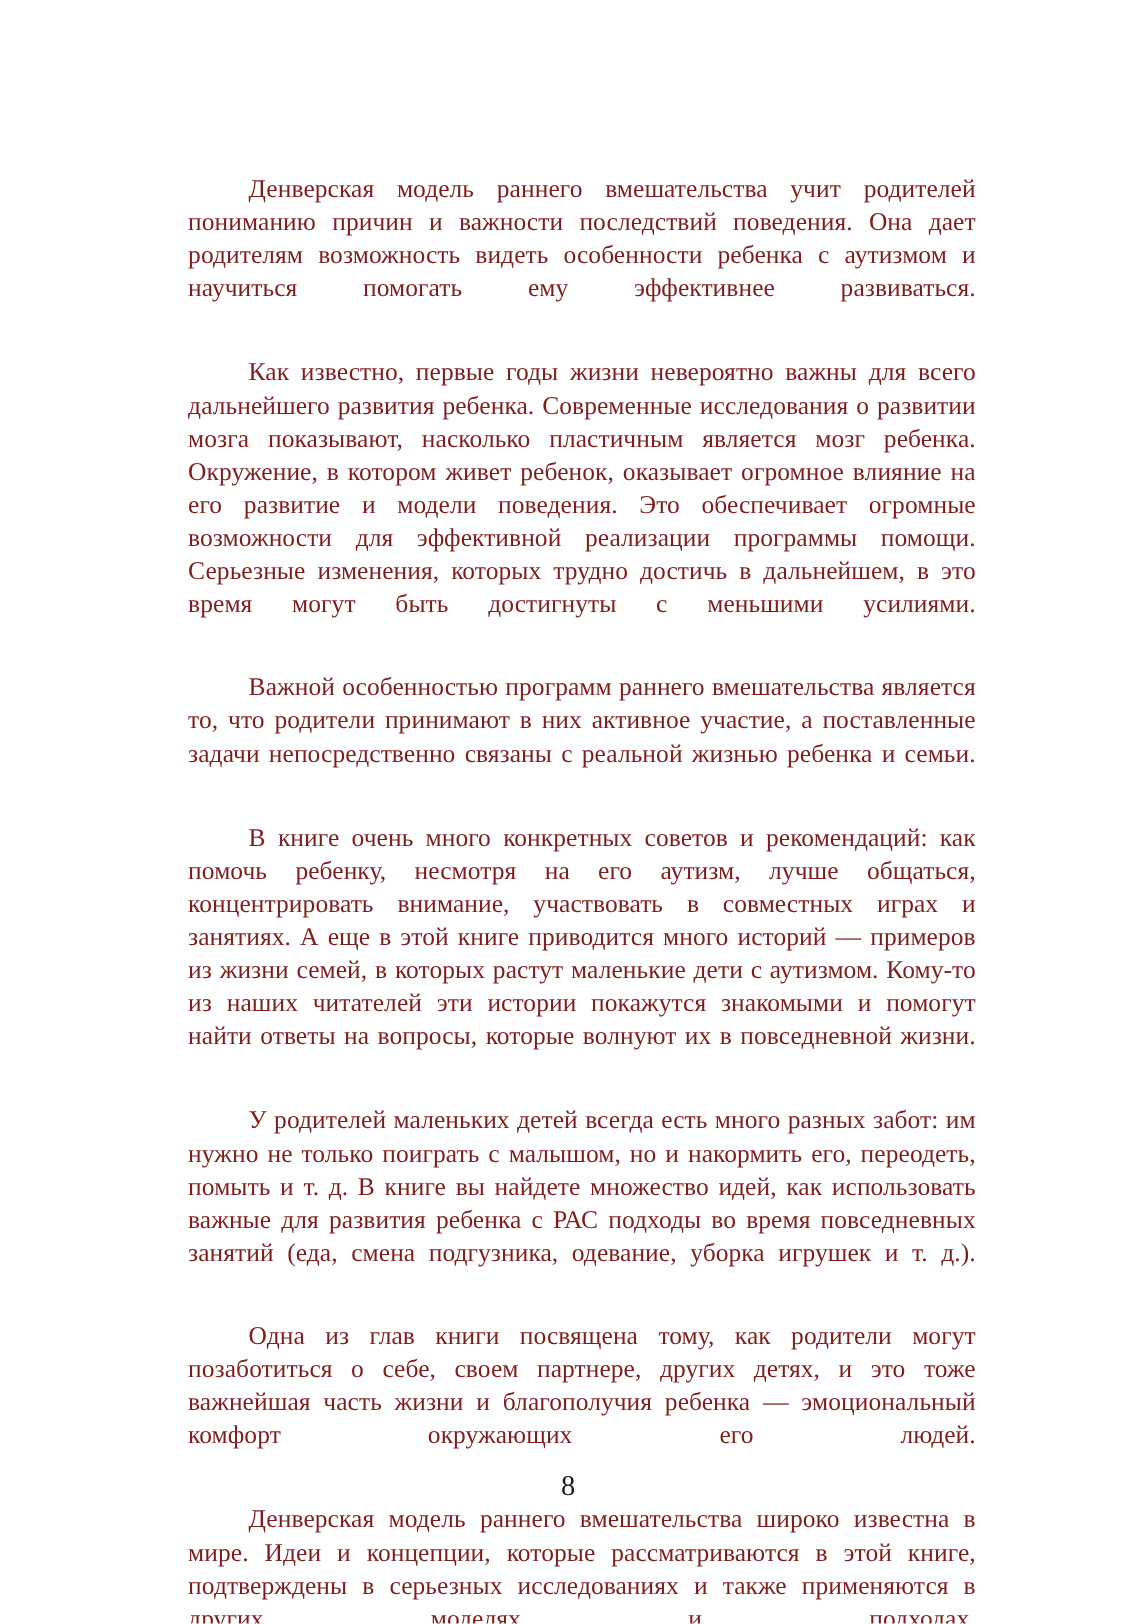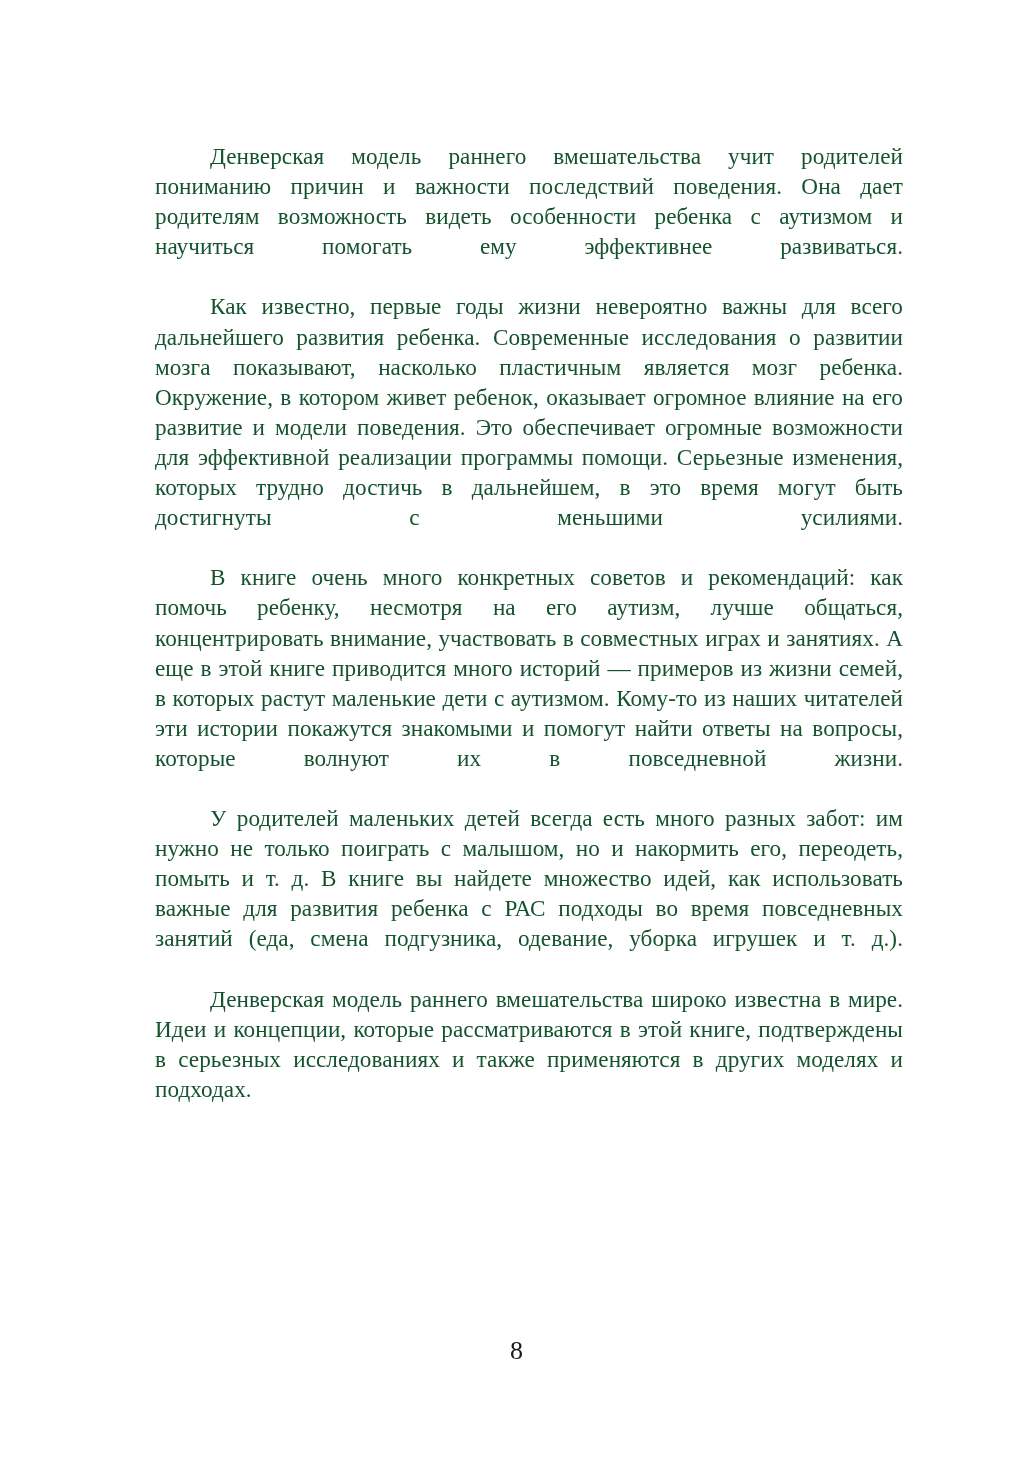--- a/index.html
+++ b/index.html
@@ -26,30 +26,30 @@
   }
 
   .text-block {
     position: absolute;
     left: 155px;
     top: 141px;
     width: 748px;
   }
 
   .para {
-    margin: 0;
+    margin: 16px;
     padding: 0;
     text-indent: 55px;
     text-align: justify;
     text-justify: inter-word;
     font-size: 23.2px;
     line-height: 30.1px;
     letter-spacing: 0.05px;
     word-spacing: 0.2px;
-    color: #14532d;
+    color: #7f1d1d;
     hyphens: manual;
   }
 
   
   .para::after {
     content: "";
     display: inline-block;
     width: 100%;
   }
 
@@ -66,20 +66,22 @@
   }
 </style>
 </head>
 <body>
 
 <div class="page">
 
   <div class="text-block">
     <p class="para">Денверская модель раннего вмешательства учит родителей пониманию причин и важности последствий поведения. Она дает родителям возможность видеть особенности ребенка с аутизмом и научиться помогать ему эффективнее развиваться.</p>
     <p class="para">Как известно, первые годы жизни невероятно важны для всего дальнейшего развития ребенка. Современные исследования о развитии мозга показывают, насколько пластичным является мозг ребенка. Окружение, в котором живет ребенок, оказывает огромное влияние на его развитие и модели поведения. Это обеспечивает огромные возможности для эффективной реализации программы помощи. Серьезные изменения, которых трудно достичь в дальнейшем, в это время могут быть достигнуты с меньшими усилиями.</p>
+    <p class="para">Важной особенностью программ раннего вмешательства является то, что родители принимают в них активное участие, а поставленные задачи непосредственно связаны с реальной жизнью ребенка и семьи.</p>
     <p class="para">В книге очень много конкретных советов и рекомендаций: как помочь ребенку, несмотря на его аутизм, лучше общаться, концентрировать внимание, участвовать в совместных играх и занятиях. А еще в этой книге приводится много историй — примеров из жизни семей, в которых растут маленькие дети с аутизмом. Кому-то из наших читателей эти истории покажутся знакомыми и помогут найти ответы на вопросы, которые волнуют их в повседневной жизни.</p>
     <p class="para">У родителей маленьких детей всегда есть много разных забот: им нужно не только поиграть с малышом, но и накормить его, переодеть, помыть и т. д. В книге вы найдете множество идей, как использовать важные для развития ребенка с РАС подходы во время повседневных занятий (еда, смена подгузника, одевание, уборка игрушек и т. д.).</p>
+    <p class="para">Одна из глав книги посвящена тому, как родители могут позаботиться о себе, своем партнере, других детях, и это тоже важнейшая часть жизни и благополучия ребенка — эмоциональный комфорт окружающих его людей.</p>
     <p class="para">Денверская модель раннего вмешательства широко известна в мире. Идеи и концепции, которые рассматриваются в этой книге, подтверждены в серьезных исследованиях и также применяются в других моделях и подходах.</p>
   </div>
 
   <div class="page-number">8</div>
 
 </div>
 
 </body></html>

